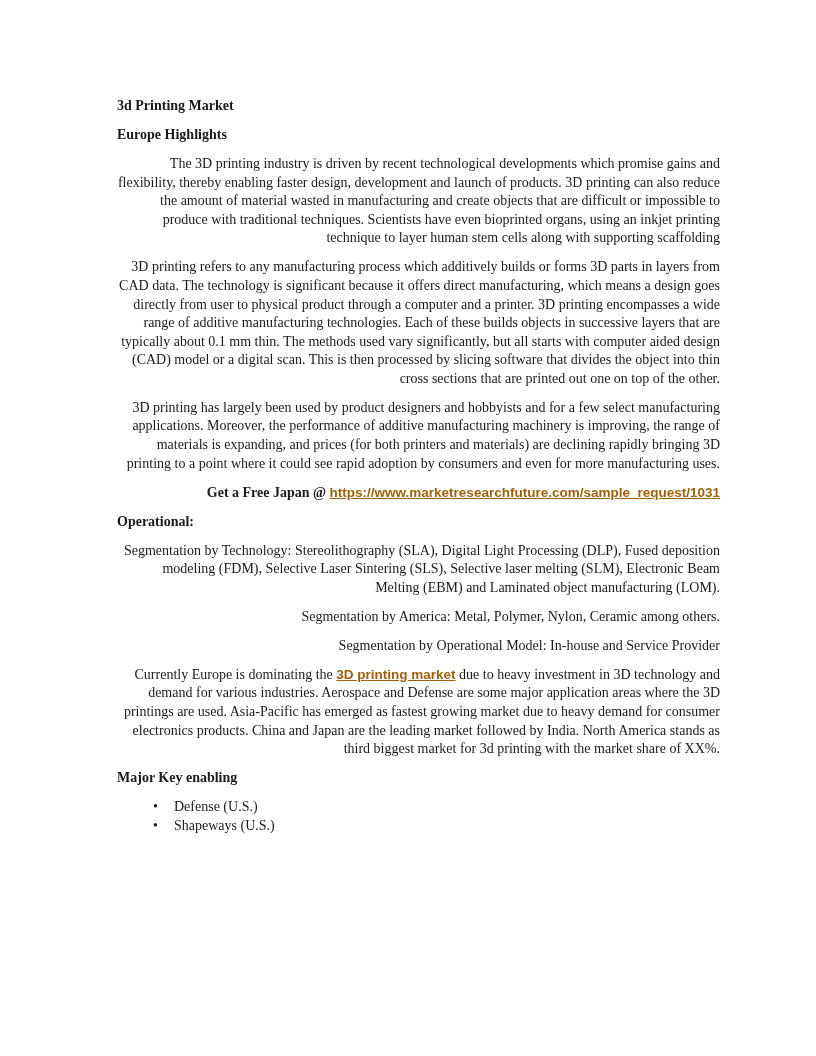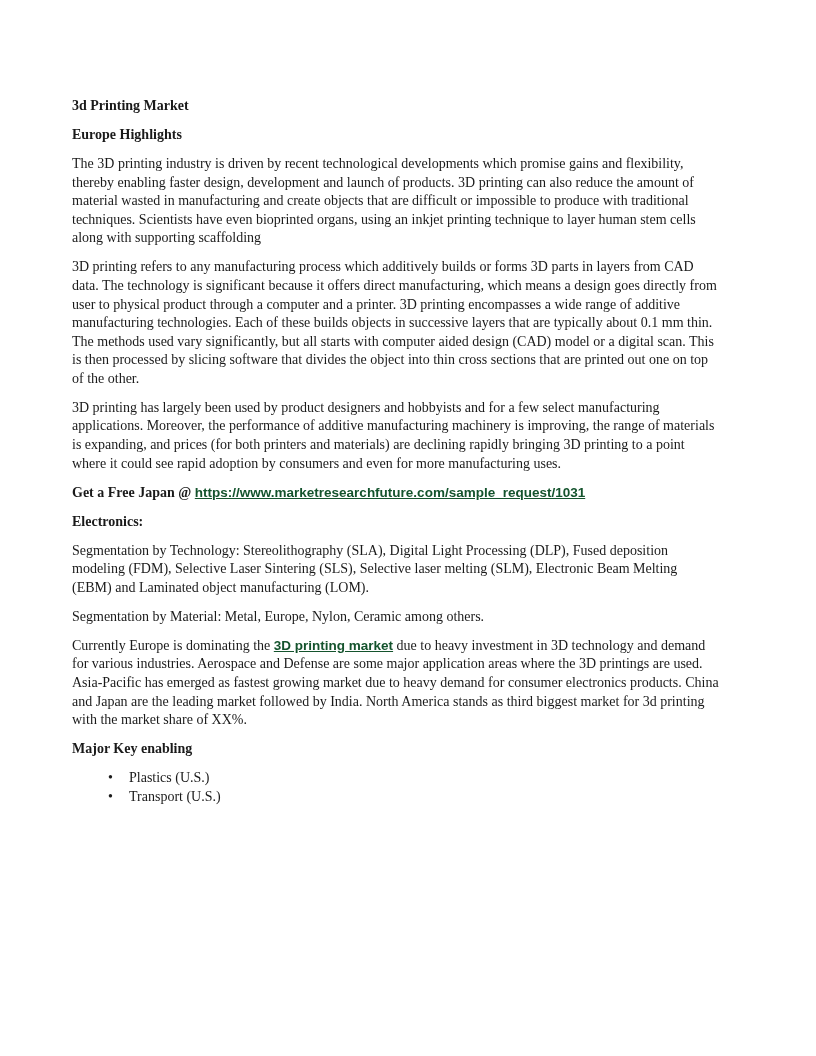--- a/index.html
+++ b/index.html
@@ -6,39 +6,39 @@
     margin: 0;
     padding: 0;
     background: #ffffff;
   }
   .page {
     position: relative;
     width: 816px;
     height: 1056px;
     background: #ffffff;
     box-sizing: border-box;
-    padding: 97px 96px 96px 72px;
+    padding: 97px 96px 96px 117px;
     font-family: "Liberation Serif", "DejaVu Serif", serif;
     font-size: 14px;
     line-height: 18.6px;
     color: #1a1a1a;
     overflow: hidden;
   }
   .para {
     margin: 0 0 10.4px 0;
-    text-align: left;
+    text-align: right;
   }
   .heading {
     font-weight: bold;
     margin: 0 0 10.4px 0;
   }
   a.doc-link {
     font-family: "Liberation Sans", "DejaVu Sans", sans-serif;
     font-weight: bold;
-    color: #14532d;
+    color: #a16207;
     text-decoration: underline;
     font-size: 13.5px;
   }
   ul.player-list {
     list-style: none;
     margin: 0;
     padding: 0 0 0 36px;
   }
   ul.player-list li {
     position: relative;
@@ -61,31 +61,32 @@
   <p class="heading">Europe Highlights</p>
 
   <p class="para">The 3D printing industry is driven by recent technological developments which promise gains and flexibility, thereby enabling faster design, development and launch of products. 3D printing can also reduce the amount of material wasted in manufacturing and create objects that are difficult or impossible to produce with traditional techniques. Scientists have even bioprinted organs, using an inkjet printing technique to layer human stem cells along with supporting scaffolding</p>
 
   <p class="para">3D printing refers to any manufacturing process which additively builds or forms 3D parts in layers from CAD data. The technology is significant because it offers direct manufacturing, which means a design goes directly from user to physical product through a computer and a printer. 3D printing encompasses a wide range of additive manufacturing technologies. Each of these builds objects in successive layers that are typically about 0.1 mm thin. The methods used vary significantly, but all starts with computer aided design (CAD) model or a digital scan. This is then processed by slicing software that divides the object into thin cross sections that are printed out one on top of the other.</p>
 
   <p class="para">3D printing has largely been used by product designers and hobbyists and for a few select manufacturing applications. Moreover, the performance of additive manufacturing machinery is improving, the range of materials is expanding, and prices (for both printers and materials) are declining rapidly bringing 3D printing to a point where it could see rapid adoption by consumers and even for more manufacturing uses.</p>
 
   <p class="para"><strong>Get a Free Japan @ </strong><a class="doc-link" href="#">https://www.marketresearchfuture.com/sample_request/1031</a></p>
 
-  <p class="heading">Electronics:</p>
+  <p class="heading">Operational:</p>
 
   <p class="para">Segmentation by Technology: Stereolithography (SLA), Digital Light Processing (DLP), Fused deposition modeling (FDM), Selective Laser Sintering (SLS), Selective laser melting (SLM), Electronic Beam Melting (EBM) and Laminated object manufacturing (LOM).</p>
 
-  <p class="para">Segmentation by Material: Metal, Europe, Nylon, Ceramic among others.</p>
+  <p class="para">Segmentation by America: Metal, Polymer, Nylon, Ceramic among others.</p>
 
+  <p class="para">Segmentation by Operational Model: In-house and Service Provider</p>
 
 
 
   <p class="para"><span>Currently Europe is dominating the </span><a class="doc-link" href="#">3D printing market</a><span> due to heavy investment in 3D technology and demand for various industries. Aerospace and Defense are some major application areas where the 3D printings are used. Asia-Pacific has emerged as fastest growing market due to heavy demand for consumer electronics products. China and Japan are the leading market followed by India. North America stands as third biggest market for 3d printing with the market share of XX%.</span></p>
 
   <p class="heading">Major Key enabling</p>
 
   <ul class="player-list">
-    <li><span class="bullet-glyph">•</span><span>Plastics (U.S.)</span></li>
-    <li><span class="bullet-glyph">•</span><span>Transport (U.S.)</span></li>
+    <li><span class="bullet-glyph">•</span><span>Defense (U.S.)</span></li>
+    <li><span class="bullet-glyph">•</span><span>Shapeways (U.S.)</span></li>
   </ul>
 
 </div>
 
 </body></html>

